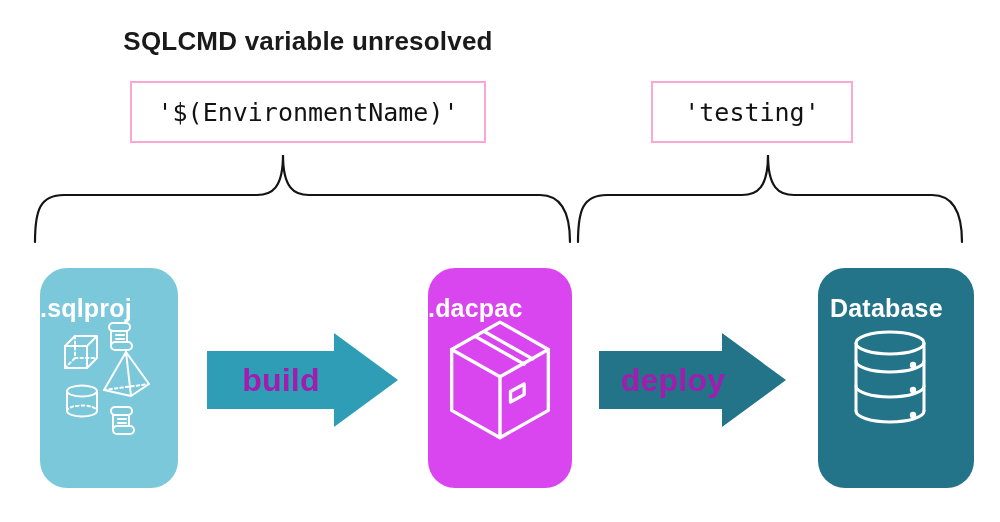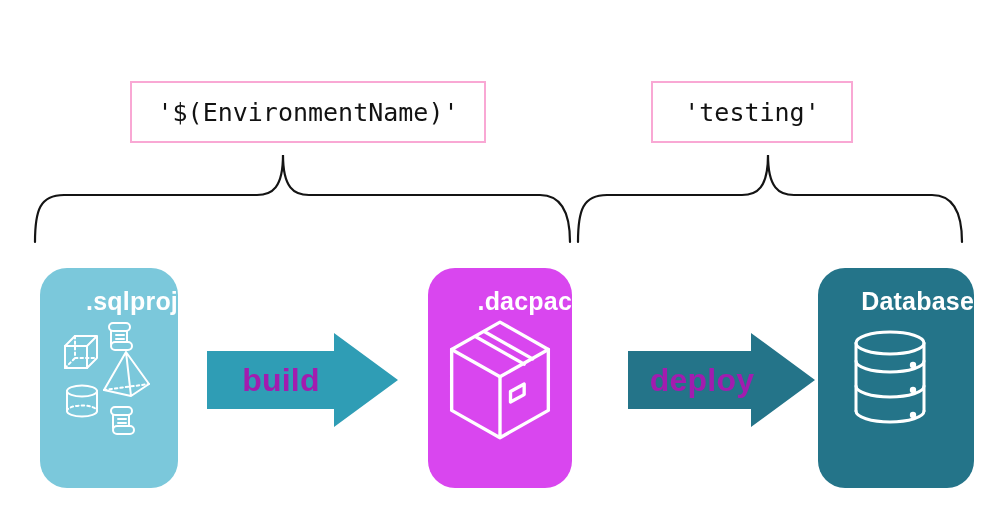--- a/index.html
+++ b/index.html
@@ -43,34 +43,34 @@
   .card {
     position: absolute;
     top: 268px;
     height: 220px;
     border-radius: 27px;
   }
   .card.sqlproj  { left: 40px;  width: 138px; background: #7BC8DB; }
   .card.dacpac   { left: 428px; width: 144px; background: #d946ef; }
   .card.database { left: 818px; width: 144px; background: #247489; padding-left: 12px; }
   .card-title {
-    margin-top: 19px;
-    text-align: right;
+    margin-top: 26px;
+    text-align: left;
     font-weight: 700;
     font-size: 25px;
     color: #ffffff;
     letter-spacing: 0.2px;
   }
   .card-icon { position: absolute; }
   .icon-sqlproj  { left: 23px; top: 54px; }
   .icon-dacpac   { left: 18px; top: 52px; }
   .icon-database { left: 35px; top: 62px; }
   .arrow { position: absolute; top: 332px; }
   .arrow.build  { left: 207px; width: 192px; height: 97px; }
-  .arrow.deploy { left: 628px; width: 190px; height: 97px; }
+  .arrow.deploy { left: 599px; width: 190px; height: 97px; }
   .arrow svg { position: absolute; left: 0; top: 0; }
   .arrow-label {
     position: absolute;
     left: 0; top: 0;
     width: 148px; height: 97px;
     display: flex;
     align-items: center;
     justify-content: center;
     color: #a21caf;
     font-weight: 700;
@@ -78,20 +78,21 @@
     letter-spacing: 0.2px;
   }
   .wire { stroke: #ffffff; fill: none; stroke-linecap: round; stroke-linejoin: round; }
   .brace { stroke: #141414; stroke-width: 2.2; fill: none; stroke-linecap: round; }
 </style>
 </head>
 <body>
 
 <div class="stage">
 
+  <div class="heading left">SQLCMD variable unresolved</div>
 
   <div class="codebox left">
     <span>'$(EnvironmentName)'</span>
   </div>
   <div class="codebox right">
     <span>'testing'</span>
   </div>
 
   <svg class="braces-svg" width="944" height="100" viewBox="0 0 944 100">
     <path class="brace" d="M7,94 C7,62 12,47 36,47 L229,47 C244,47 255,40 255,7 C255,40 266,47 281,47 L512,47 C531,47 542,62 542,94"></path>

